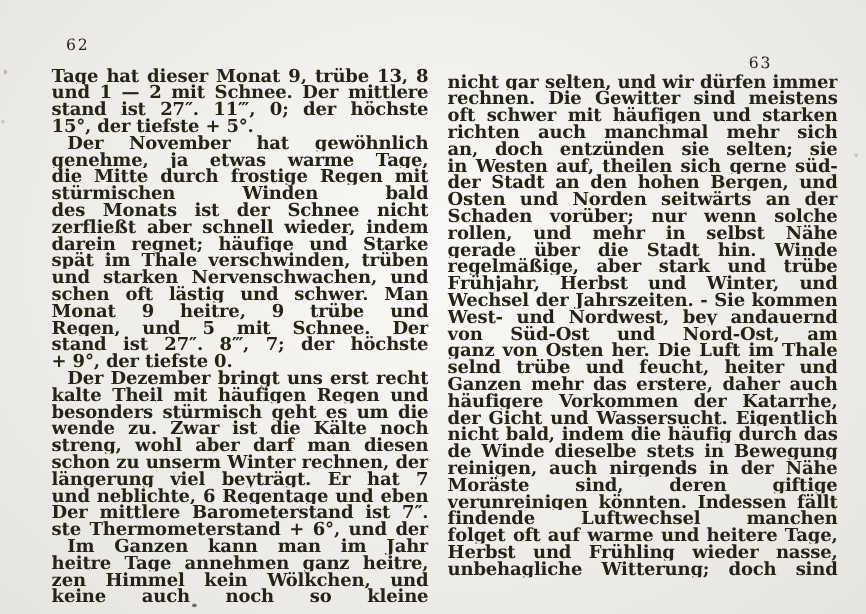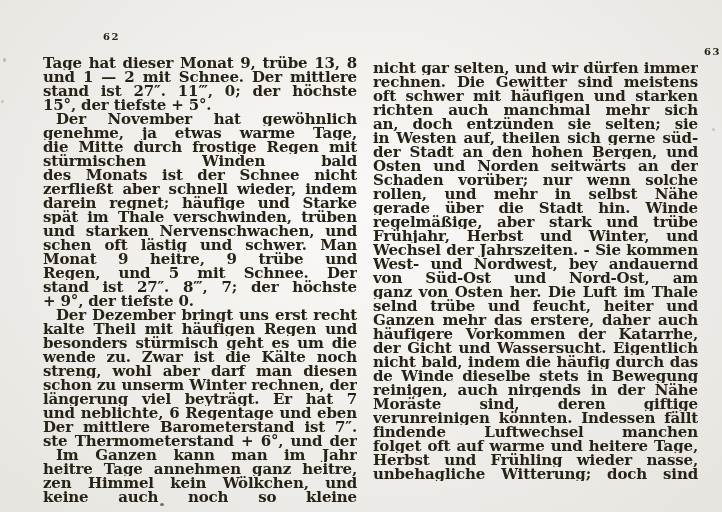--- a/index.html
+++ b/index.html
@@ -14,28 +14,27 @@
     position: relative;
     overflow: hidden;
     background:
       radial-gradient(ellipse at 50% 42%, rgba(255,255,255,0.55), rgba(120,112,98,0.10) 96%),
       var(--paper);
     font-family: "DejaVu Serif", "Liberation Serif", serif;
     color: var(--ink);
   }
   .page-number {
     position: absolute;
-    font-size: 10px;
-    font-weight: bold;
+    font-size: 13px;
+    font-weight: normal;
     letter-spacing: 1.5px;
     color: var(--ink);
-    margin-left: 48px;
   }
   #page-number-left  { left: 55px;  top: 31px; }
-  #page-number-right { left: 656px; top: 46px; text-align: center; }
+  #page-number-right { left: 624px; top: 46px; text-align: center; }
   .page-text {
     position: absolute;
     font-weight: bold;
     font-size: 15px;
     letter-spacing: -0.15px;
     color: var(--ink);
   }
   #left-page-text  { left: 43px;  top: 56px; width: 314px; }
   #right-page-text { left: 373px; top: 61px; width: 325px; }
   .line {

